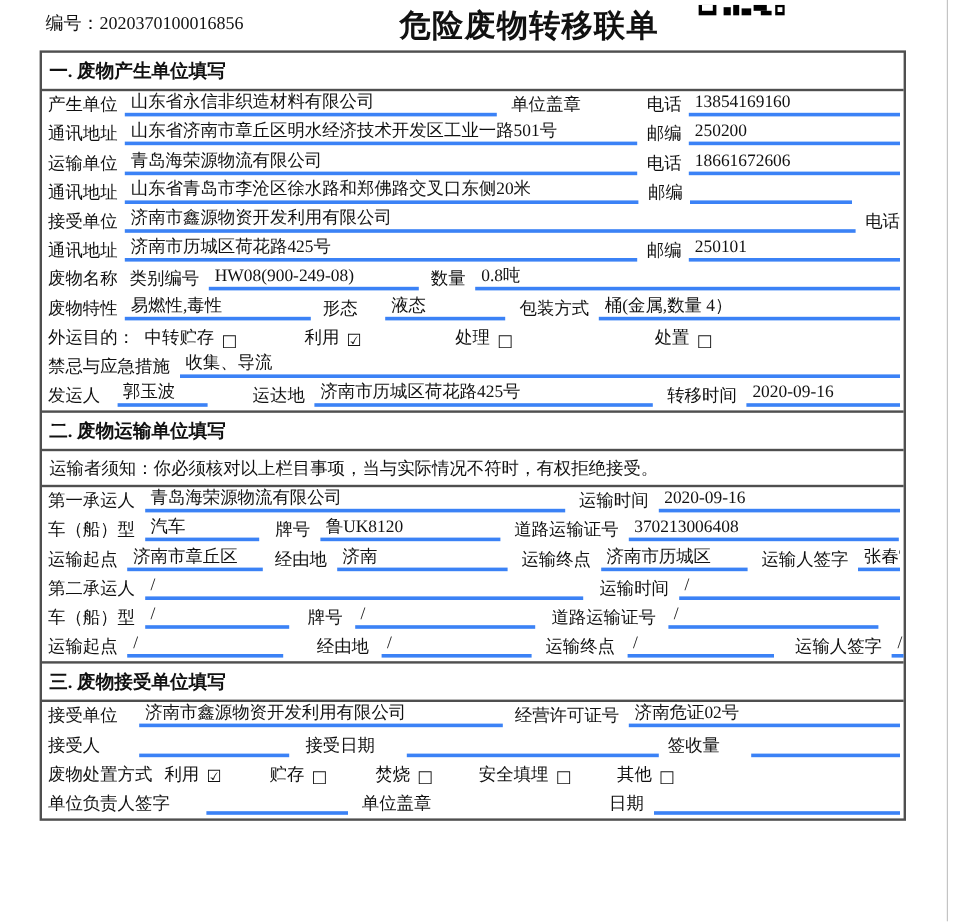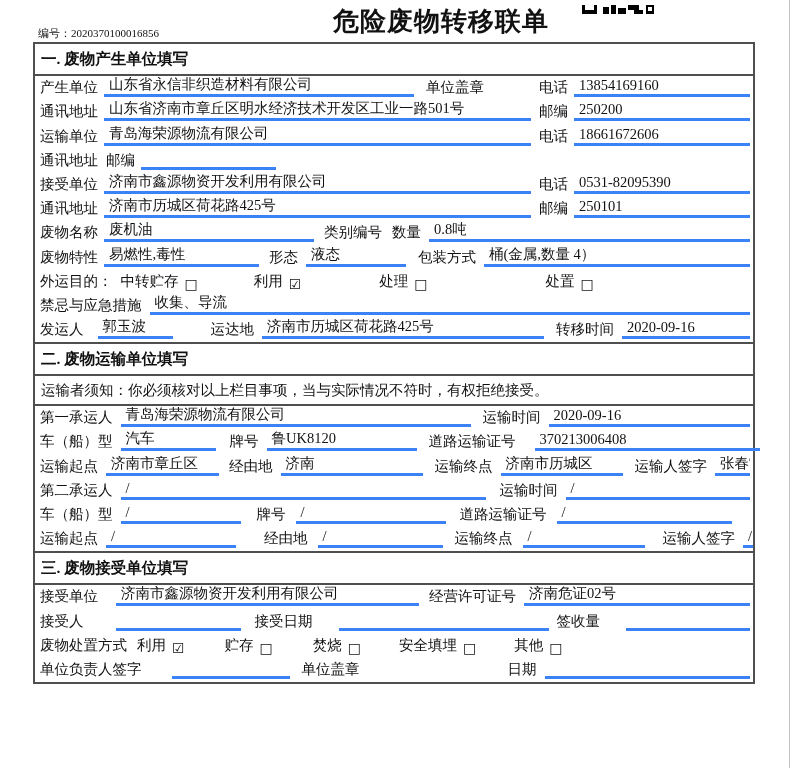--- a/index.html
+++ b/index.html
@@ -3,21 +3,21 @@
 <meta charset="utf-8">
 <style>
   html,body{margin:0;padding:0;}
   body{
     width:796px;height:768px;overflow:hidden;background:#fff;color:#111;
     font-family:"Liberation Serif","DejaVu Serif",serif;
     position:relative;
   }
   .page-edge{position:absolute;top:0;bottom:0;right:6px;width:1.5px;background:#c4c4c4;}
   .hdr{position:relative;height:42px;}
-  .serial{position:absolute;left:38px;top:26px;font-size:11px;white-space:nowrap;}
+  .serial{position:absolute;left:38px;top:10px;font-size:15px;white-space:nowrap;}
   .doc-title{position:absolute;left:333px;top:4px;font-size:26px;font-weight:bold;letter-spacing:1px;white-space:nowrap;}
   .qr{position:absolute;left:582px;top:0;}
   .form{margin-left:33px;width:722px;border:2px solid #4f4f4f;box-sizing:border-box;background:#fff;}
   .sec{font-weight:bold;font-size:15.5px;padding:5px 0 4px 6px;border-bottom:2px solid #4f4f4f;}
   .topline{border-top:2px solid #4f4f4f;}
   .notice{padding:5px 0 4px 6px;border-bottom:2px solid #4f4f4f;font-size:14.5px;}
   .row{display:flex;align-items:flex-end;height:24.2px;padding:0 3px 3px 5px;font-size:14.5px;box-sizing:border-box;}
   .lbl{white-space:nowrap;flex:0 0 auto;}
   .ul{border-bottom:3px solid #3b82f6;padding:0 5px;white-space:nowrap;flex:0 0 auto;margin-left:6px;overflow:hidden;min-height:17px;}
   .f{flex:1 1 auto;}
@@ -67,51 +67,51 @@
 
   <div class="row">
     <span class="lbl">运输单位</span>
     <span class="ul f">青岛海荣源物流有限公司</span>
     <span class="lbl" style="margin-left:8px">电话</span>
     <span class="ul" style="width:166px">18661672606</span>
   </div>
 
   <div class="row">
     <span class="lbl">通讯地址</span>
+    <span class="ul f">山东省青岛市李沧区徐水路和郑佛路交叉口东侧20米</span>
     <span class="lbl" style="margin-left:8px">邮编</span>
     <span class="ul" style="width:125px;margin-right:40px"></span>
   </div>
 
   <div class="row">
     <span class="lbl">接受单位</span>
     <span class="ul f">济南市鑫源物资开发利用有限公司</span>
     <span class="lbl" style="margin-left:8px">电话</span>
-    <span class="ul" style="width:166px">0531-82095390</span>
   </div>
 
   <div class="row">
     <span class="lbl">通讯地址</span>
     <span class="ul f">济南市历城区荷花路425号</span>
     <span class="lbl" style="margin-left:8px">邮编</span>
     <span class="ul" style="width:166px">250101</span>
   </div>
 
   <div class="row">
     <span class="lbl">废物名称</span>
-    <span class="ul" style="width:200px">废机油</span>
     <span class="lbl" style="margin-left:10px">类别编号</span>
+    <span class="ul" style="width:165px;margin-left:8px">HW08(900-249-08)</span>
     <span class="lbl" style="margin-left:10px">数量</span>
     <span class="ul f" style="margin-left:8px">0.8吨</span>
   </div>
 
   <div class="row">
     <span class="lbl">废物特性</span>
     <span class="ul" style="width:145px">易燃性,毒性</span>
     <span class="lbl" style="margin-left:10px">形态</span>
-    <span class="ul" style="width:90px;margin-left:8px">液态</span>
+    <span class="ul" style="width:90px;margin-left:23px">液态</span>
     <span class="lbl" style="margin-left:12px">包装方式</span>
     <span class="ul f" style="margin-left:8px">桶(金属,数量 4）</span>
   </div>
 
   <div class="row">
     <span class="lbl">外运目的：</span>
     <span class="lbl" style="margin-left:8px">中转贮存</span>
     <span class="cb">□</span>
     <span class="lbl" style="margin-left:56px">利用</span>
     <span class="cb">☑</span>
@@ -146,21 +146,21 @@
     <span class="lbl" style="margin-left:12px">运输时间</span>
     <span class="ul f" style="margin-left:8px">2020-09-16</span>
   </div>
 
   <div class="row">
     <span class="lbl">车（船）型</span>
     <span class="ul" style="width:85px;margin-left:8px">汽车</span>
     <span class="lbl" style="margin-left:14px">牌号</span>
     <span class="ul" style="width:140px;margin-left:8px">鲁UK8120</span>
     <span class="lbl" style="margin-left:12px">道路运输证号</span>
-    <span class="ul" style="width:215px;margin-left:19px">370213006408</span>
+    <span class="ul" style="width:215px;margin-left:8px">370213006408</span>
   </div>
 
   <div class="row">
     <span class="lbl">运输起点</span>
     <span class="ul" style="width:103px;margin-left:8px">济南市章丘区</span>
     <span class="lbl" style="margin-left:10px">经由地</span>
     <span class="ul" style="width:132px;margin-left:8px">济南</span>
     <span class="lbl" style="margin-left:12px">运输终点</span>
     <span class="ul" style="width:112px;margin-left:8px">济南市历城区</span>
     <span class="lbl" style="margin-left:12px">运输人签字</span>

